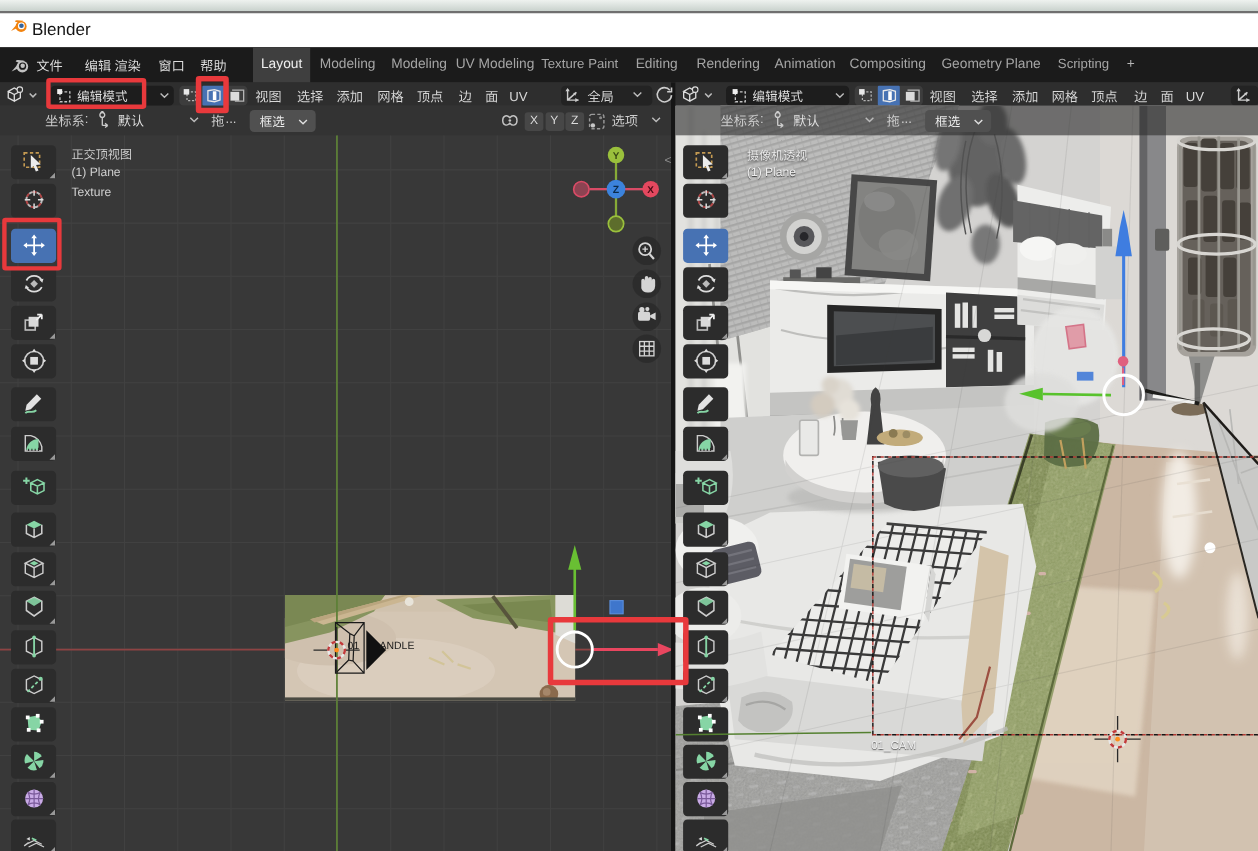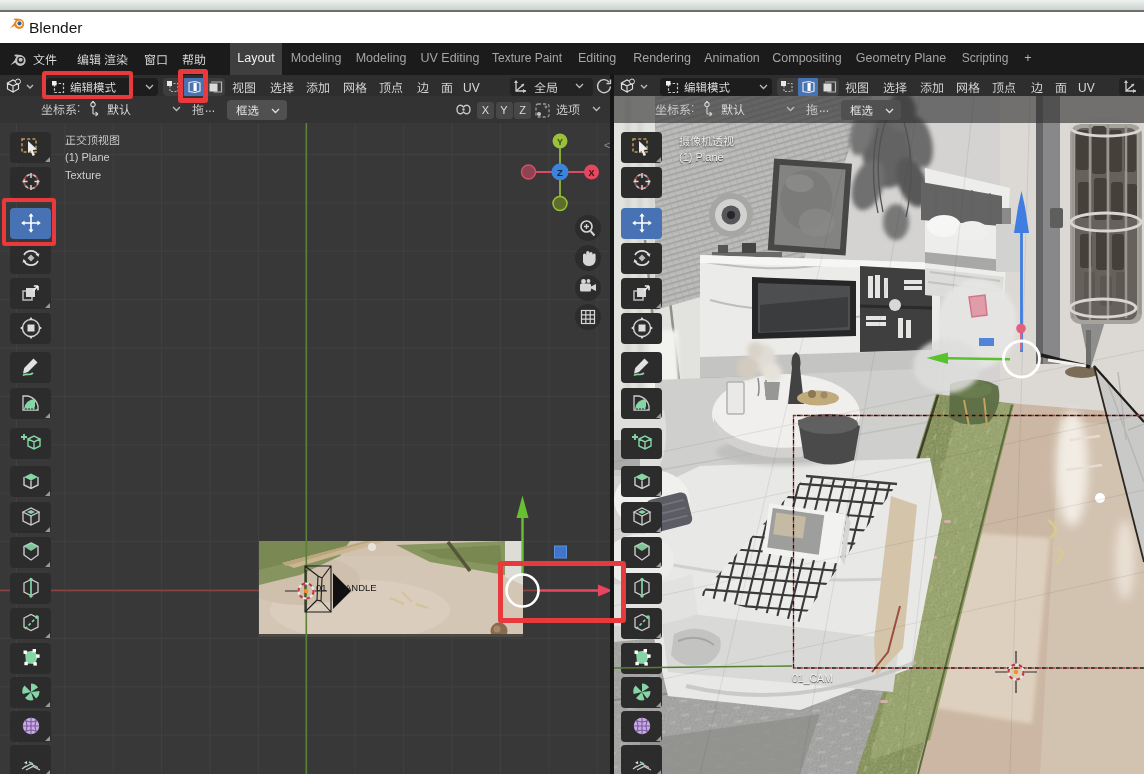--- a/index.html
+++ b/index.html
@@ -100,21 +100,21 @@
 <div style="position:absolute;left:182px;top:52.5px;">
     <svg width="24.0" height="14.2" viewBox="0 -930 2000 1180" style="display:block;overflow:visible" fill="#dedede">
       <use href="#u5e2e" x="0"></use>
       <use href="#u52a9" x="1000"></use>
     </svg>
   </div>
 <div class="abs" style="left:230px;top:43px;width:52px;height:32px;background:#3f3f3f"></div>
 <div style="position:absolute;left:256px;top:52px;font-size:12.5px;color:#efefef;white-space:pre;line-height:1.1;transform:translateX(-50%);">Layout</div>
 <div style="position:absolute;left:316px;top:52px;font-size:12.5px;color:#a5a5a5;white-space:pre;line-height:1.1;transform:translateX(-50%);">Modeling</div>
 <div style="position:absolute;left:381px;top:52px;font-size:12.5px;color:#a5a5a5;white-space:pre;line-height:1.1;transform:translateX(-50%);">Modeling</div>
-<div style="position:absolute;left:450px;top:52px;font-size:12.5px;color:#a5a5a5;white-space:pre;line-height:1.1;transform:translateX(-50%);">UV Editing</div>
+<div style="position:absolute;left:450px;top:52px;font-size:12.5px;color:#a5a5a5;white-space:pre;line-height:1.1;transform:translateX(-50%);">UV Modeling</div>
 <div style="position:absolute;left:527px;top:52px;font-size:12px;color:#a5a5a5;white-space:pre;line-height:1.1;transform:translateX(-50%);">Texture Paint</div>
 <div style="position:absolute;left:597px;top:52px;font-size:12.5px;color:#a5a5a5;white-space:pre;line-height:1.1;transform:translateX(-50%);">Editing</div>
 <div style="position:absolute;left:662px;top:52px;font-size:12.5px;color:#a5a5a5;white-space:pre;line-height:1.1;transform:translateX(-50%);">Rendering</div>
 <div style="position:absolute;left:732px;top:52px;font-size:12.5px;color:#a5a5a5;white-space:pre;line-height:1.1;transform:translateX(-50%);">Animation</div>
 <div style="position:absolute;left:807px;top:52px;font-size:12.5px;color:#a5a5a5;white-space:pre;line-height:1.1;transform:translateX(-50%);">Compositing</div>
 <div style="position:absolute;left:901px;top:52px;font-size:12.5px;color:#a5a5a5;white-space:pre;line-height:1.1;transform:translateX(-50%);">Geometry Plane</div>
 <div style="position:absolute;left:985px;top:52px;font-size:12px;color:#a5a5a5;white-space:pre;line-height:1.1;transform:translateX(-50%);">Scripting</div>
 <div style="position:absolute;left:1028px;top:52px;font-size:12.5px;color:#b5b5b5;white-space:pre;line-height:1.1;transform:translateX(-50%);">+</div>
 <div class="abs" style="left:0;top:75px;width:610px;height:21px;background:#2e2e2e"></div>
 <div class="abs" style="left:0;top:96px;width:610px;height:27px;background:#333333"></div>

